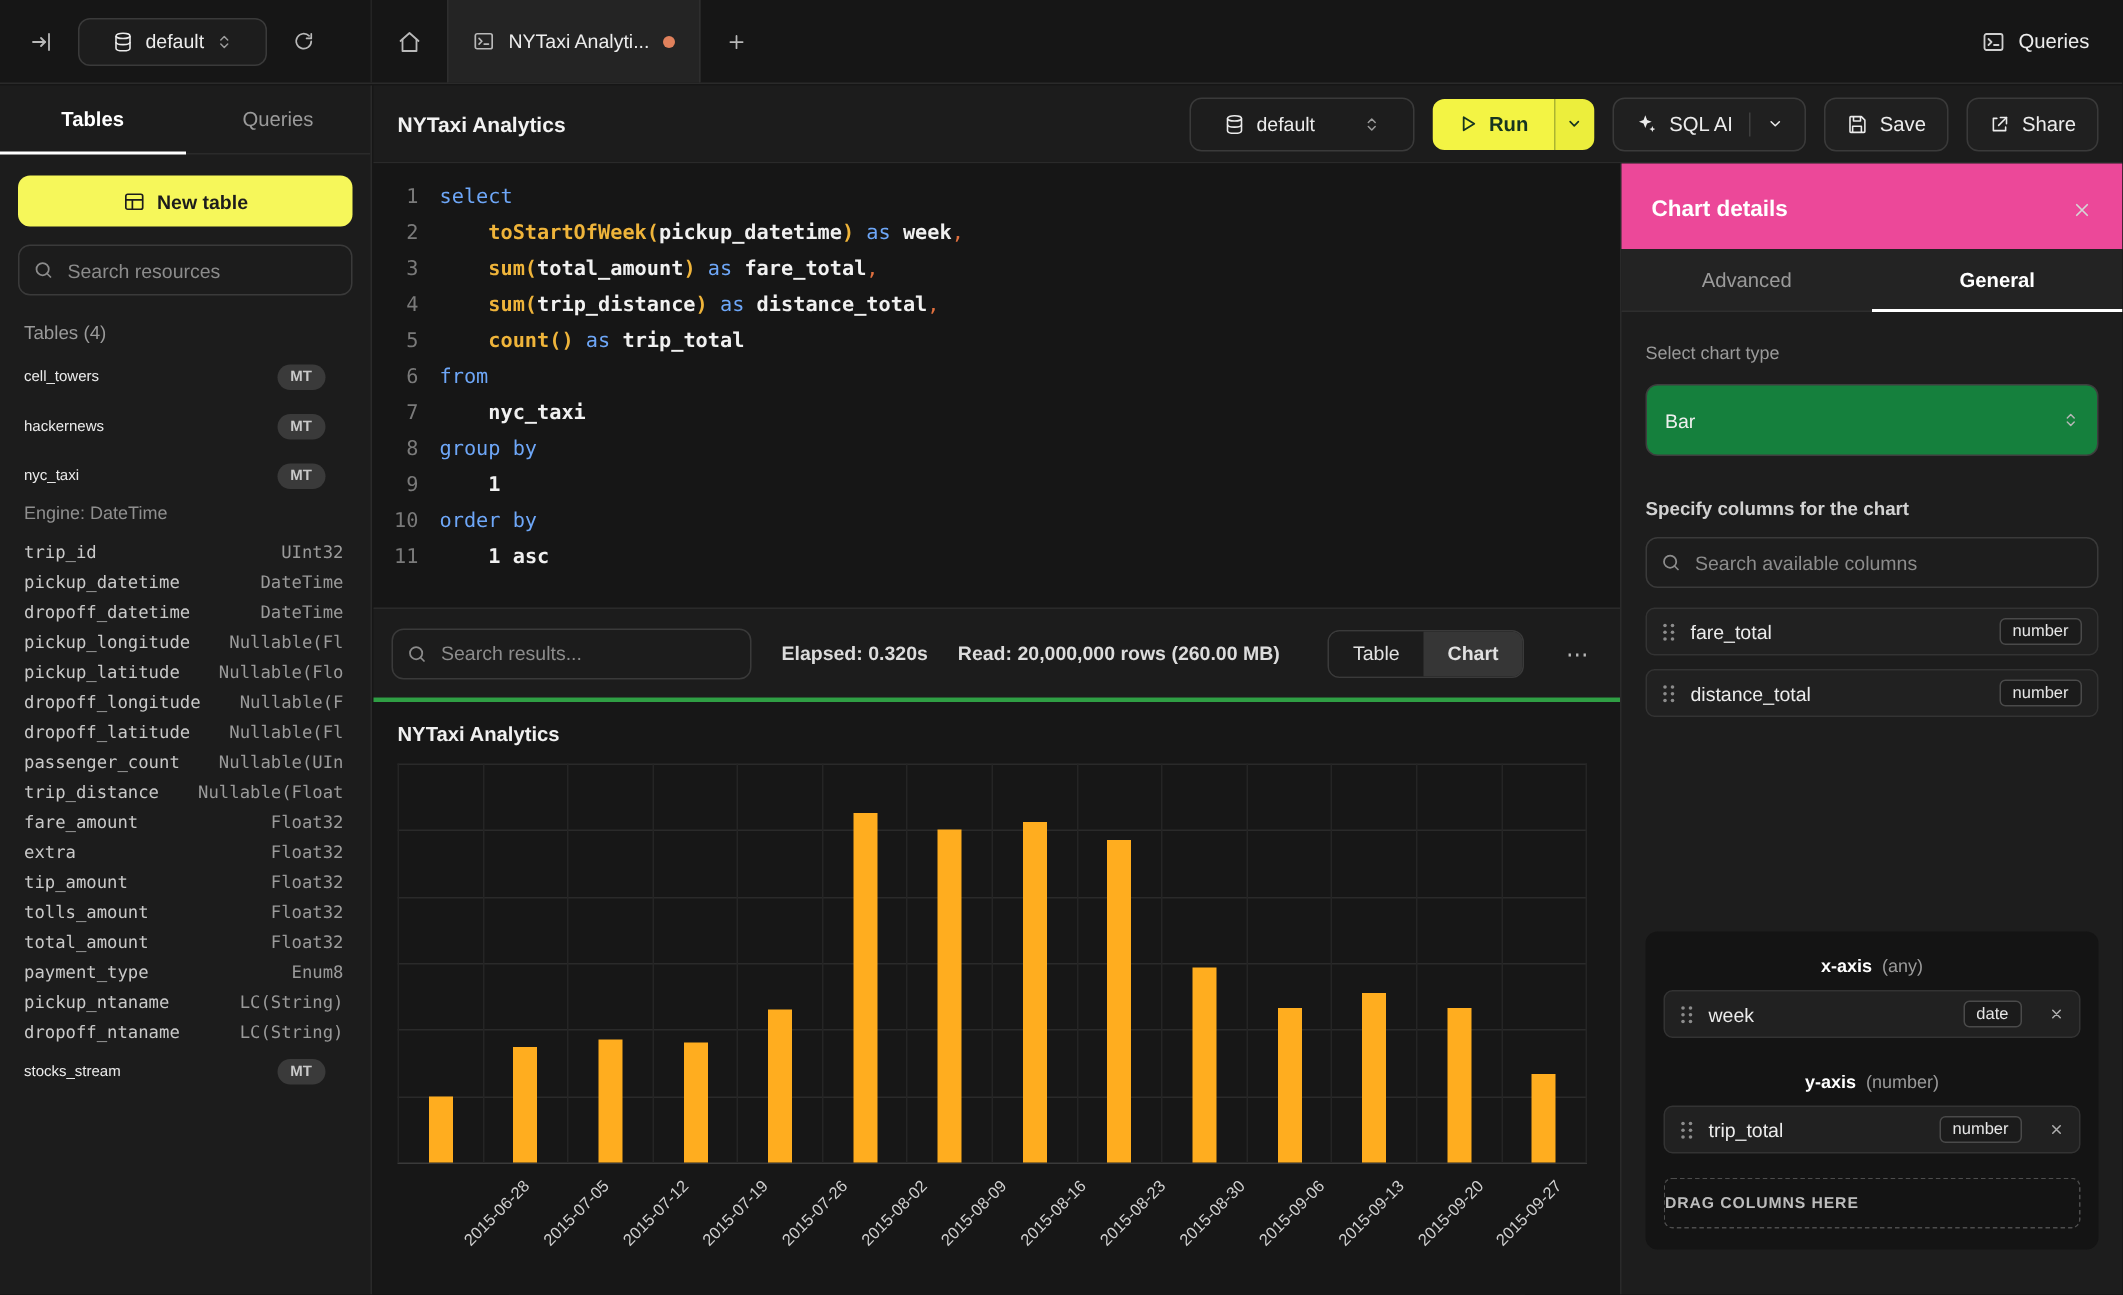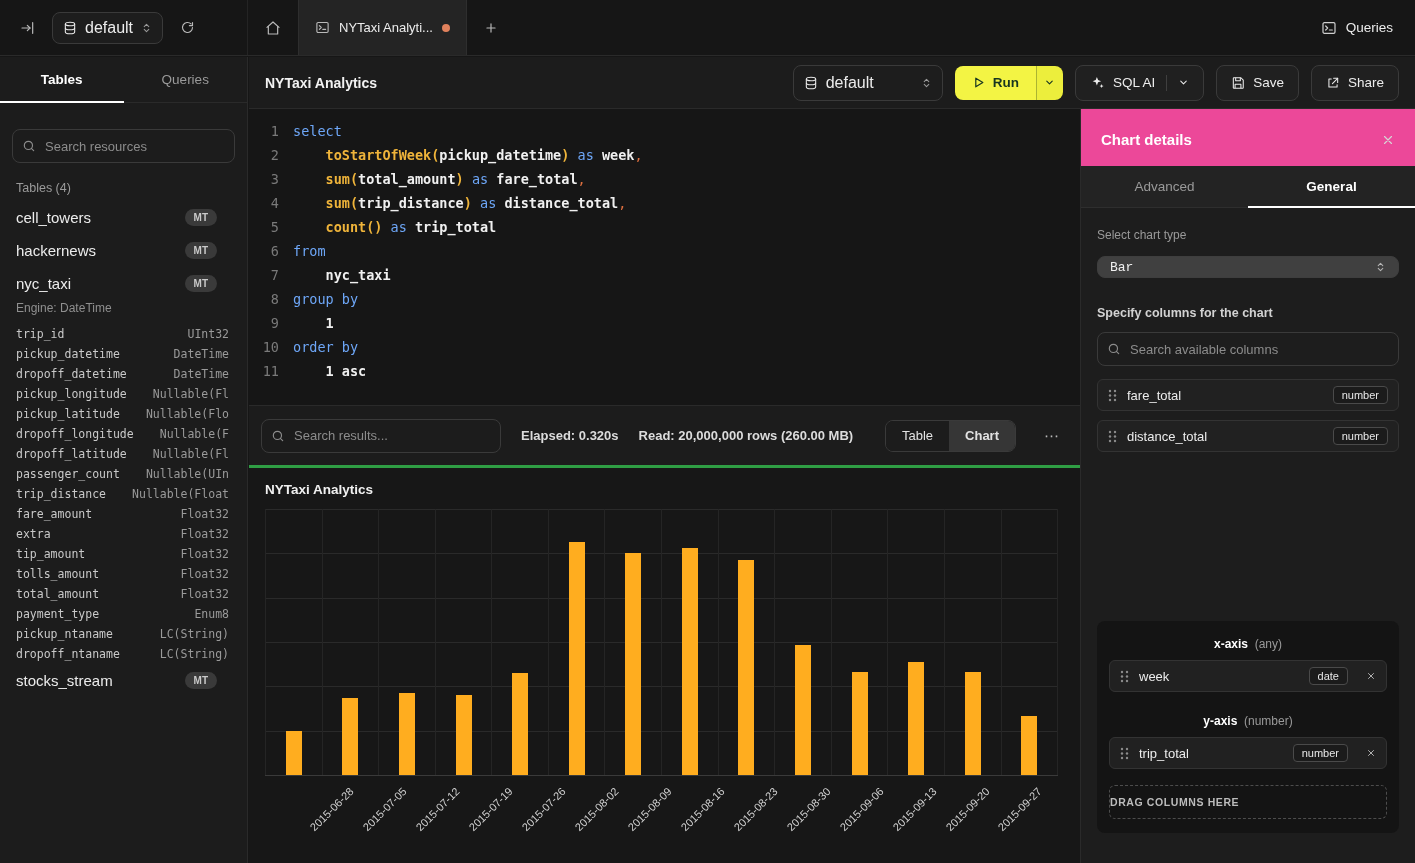--- a/index.html
+++ b/index.html
@@ -11,22 +11,22 @@
   }
   svg { display:block; }
 
   
   .topbar { position:absolute; top:0; left:0; right:0; height:56px; background:#161616;
     border-bottom:1px solid #2a2a2a; display:flex; align-items:stretch; }
   .topbar-left { width:248px; flex:none; display:flex; align-items:center; gap:10px; padding:0 14px;
     border-right:1px solid #242424; }
   .icon-btn { color:#b9b9b9; width:28px; height:28px; border-radius:6px; display:flex;
     align-items:center; justify-content:center; cursor:pointer; }
-  .db-select { display:flex; align-items:center; gap:8px; height:32px; padding:0 10px;
-    border:1px solid #3a3a3a; border-radius:8px; color:#ececec; font-size:16px; cursor:pointer; background:#1d1d1d; }
+  .db-select { display:flex; align-items:center; gap:8px; height:32px; padding:0 22px;
+    border:1px solid #3a3a3a; border-radius:8px; color:#ececec; font-size:13px; cursor:pointer; background:#1d1d1d; }
   .db-select .chev { color:#9a9a9a; }
   .tabstrip { display:flex; align-items:stretch; flex:1; }
   .tab-home { width:50px; display:flex; align-items:center; justify-content:center; color:#b9b9b9; cursor:pointer; }
   .tab { display:flex; align-items:center; gap:9px; padding:0 16px; background:#242424;
     border-left:1px solid #2e2e2e; border-right:1px solid #2e2e2e; color:#ececec; font-size:13px; cursor:pointer; }
   .tab .t-ico { color:#b9b9b9; }
   .tab-dot { width:8px; height:8px; border-radius:50%; background:#e0815c; }
   .tab-plus { width:48px; display:flex; align-items:center; justify-content:center; color:#b9b9b9; cursor:pointer; }
   .topbar-right { margin-left:auto; display:flex; align-items:center; padding-right:22px; }
   .queries-btn { display:flex; align-items:center; gap:9px; color:#ececec; font-size:13.5px; cursor:pointer; }
@@ -45,21 +45,21 @@
     border-radius:8px; font-weight:700; font-size:13px; display:flex; align-items:center; justify-content:center;
     gap:8px; cursor:pointer; font-family:"Liberation Sans",sans-serif; }
   .search-box { position:relative; margin-top:12px; flex:none; }
   .search-input { width:100%; height:34px; background:transparent; border:1px solid #3a3a3a; border-radius:8px;
     color:#e8e8e8; padding:0 10px 0 32px; font-size:13px; font-family:"Liberation Sans",sans-serif; outline:none; }
   .search-input::placeholder { color:#8c8c8c; }
   .search-ico { position:absolute; left:10px; top:50%; transform:translateY(-50%); color:#8c8c8c; }
   .side-section { margin:18px 4px 2px; color:#9a9a9a; font-size:12.5px; flex:none; }
   .tables-list { margin-top:4px; overflow:hidden; }
   .tbl-row { display:flex; align-items:center; height:33px; padding:0 18px 0 4px; cursor:pointer; border-radius:6px; }
-  .tbl-name { color:#ececec; font-size:15px; }
+  .tbl-name { color:#ececec; font-size:10px; }
   .mt-badge { margin-left:auto; background:#3a3a3a; color:#c9c9c9; font-size:10px; font-weight:700;
     padding:3px 9px; border-radius:10px; }
   .tbl-engine { color:#8f8f8f; font-size:12px; padding:1px 4px 9px; }
   .col-row { display:flex; align-items:center; height:20px; padding:0 6px 0 4px;
     font-family:"DejaVu Sans Mono", monospace; font-size:11.5px; }
   .col-name { color:#c9c9c9; }
   .col-type { margin-left:auto; color:#9a9a9a; white-space:nowrap; }
 
   
   .main { position:absolute; left:249px; top:57px; right:0; bottom:0; display:flex; flex-direction:column; }
@@ -124,22 +124,22 @@
   .panel { width:335px; flex:none; border-left:1px solid #2a2a2a; background:#1d1d1d; display:flex; flex-direction:column; }
   .panel-head { display:flex; align-items:center; justify-content:space-between; padding:22px 20px 18px; background:#ec4899; }
   .panel-title { font-size:15px; font-weight:700; color:#ffffff; }
   .panel-close { color:#d6d6d6; cursor:pointer; }
   .panel-tabs { display:flex; border-bottom:1px solid #2e2e2e; background:#232323; }
   .panel-tab { flex:1; text-align:center; padding:13px 0; color:#9a9a9a; font-size:13.5px; position:relative; cursor:pointer; }
   .panel-tab.active { color:#ffffff; font-weight:700; }
   .panel-tab.active::after { content:""; position:absolute; bottom:-1px; left:0; right:0; height:2px; background:#ffffff; }
   .panel-body { flex:1; display:flex; flex-direction:column; padding:20px 16px 30px; min-height:0; }
   .field-label { color:#9a9a9a; font-size:12px; }
-  .select { margin-top:14px; height:22px; border:1px solid #3e3e3e; background:#404040; border-radius:8px;
-    display:flex; align-items:center; padding:0 12px; color:#f0f0f0; font-size:13px; cursor:pointer;font-family:Liberation Mono, monospace; }
+  .select { margin-top:14px; height:48px; border:1px solid #3e3e3e; background:#15803d; border-radius:8px;
+    display:flex; align-items:center; padding:0 12px; color:#f0f0f0; font-size:13px; cursor:pointer; }
   .select .chev { margin-left:auto; color:#b5b5b5; }
   .cols-label { margin-top:28px; color:#d2d2d2; font-size:12.5px; font-weight:600; }
   .avail-list { margin-top:4px; }
   .avail-row, .axis-row { margin-top:9px; height:32px; display:flex; align-items:center; gap:10px;
     padding:0 10px; border:1px solid #333333; background:#212121; border-radius:6px; cursor:grab; }
   .row-name { font-size:13px; color:#ececec; }
   .drag-ico { color:#8c8c8c; flex:none; }
   .badge { margin-left:auto; font-size:11px; color:#e6e6e6; border:1px solid #4a4a4a; background:#1b1b1b;
     border-radius:4px; padding:2px 8px; }
   .axis-x { color:#b0b0b0; margin-left:8px; cursor:pointer; flex:none; }
@@ -218,20 +218,28 @@
 <div class="sidebar">
   <div class="side-tabs">
     <div class="side-tab active">
         <span>Tables</span>
       </div>
     <div class="side-tab">
         <span>Queries</span>
       </div>
   </div>
   <div class="side-body">
+    <button class="new-table-btn">
+      <svg width="15" height="15" viewBox="0 0 24 24" fill="none" stroke="currentColor" stroke-width="1.8">
+          <rect x="3" y="4" width="18" height="16" rx="2"></rect>
+          <path d="M3 10h18"></path>
+          <path d="M10 10v10"></path>
+        </svg>
+      <span>New table</span>
+    </button>
     <div class="search-box">
       <svg class="search-ico" width="14" height="14" viewBox="0 0 24 24" fill="none" stroke="currentColor" stroke-width="2" stroke-linecap="round">
           <circle cx="11" cy="11" r="7"></circle>
           <path d="M20 20l-4-4"></path>
         </svg>
       <input class="search-input" type="text" placeholder="Search resources" style="">
     </div>
     <div class="side-section">Tables (4)</div>
     <div class="tables-list">
         <div class="tbl-row">

